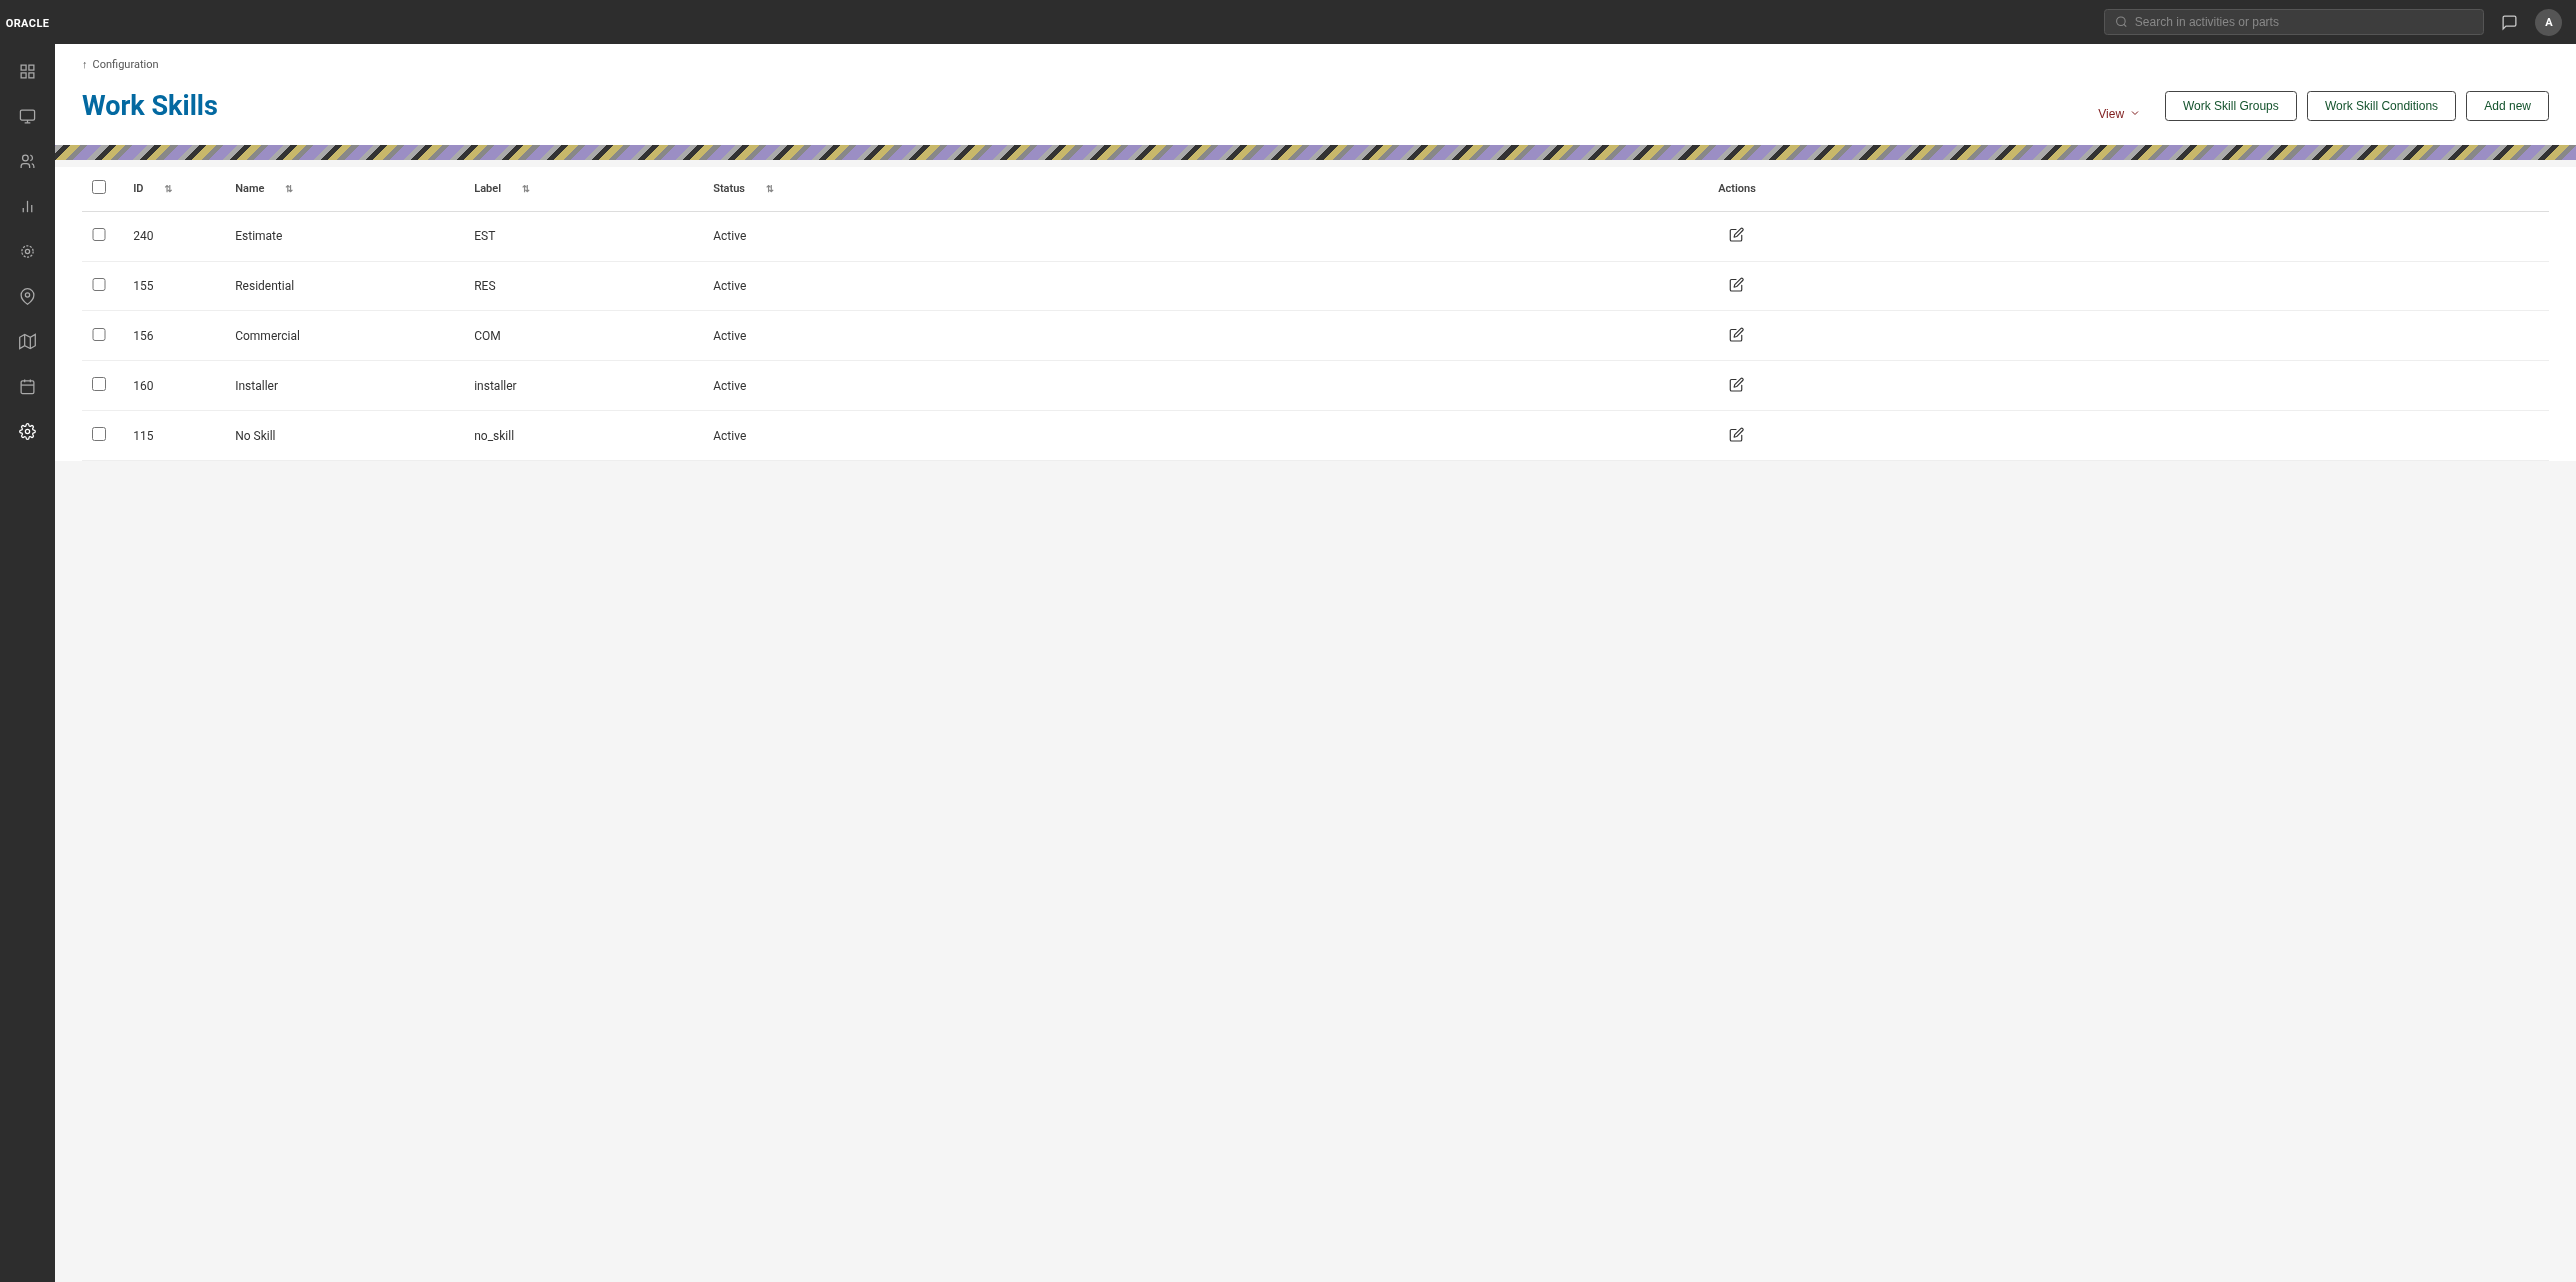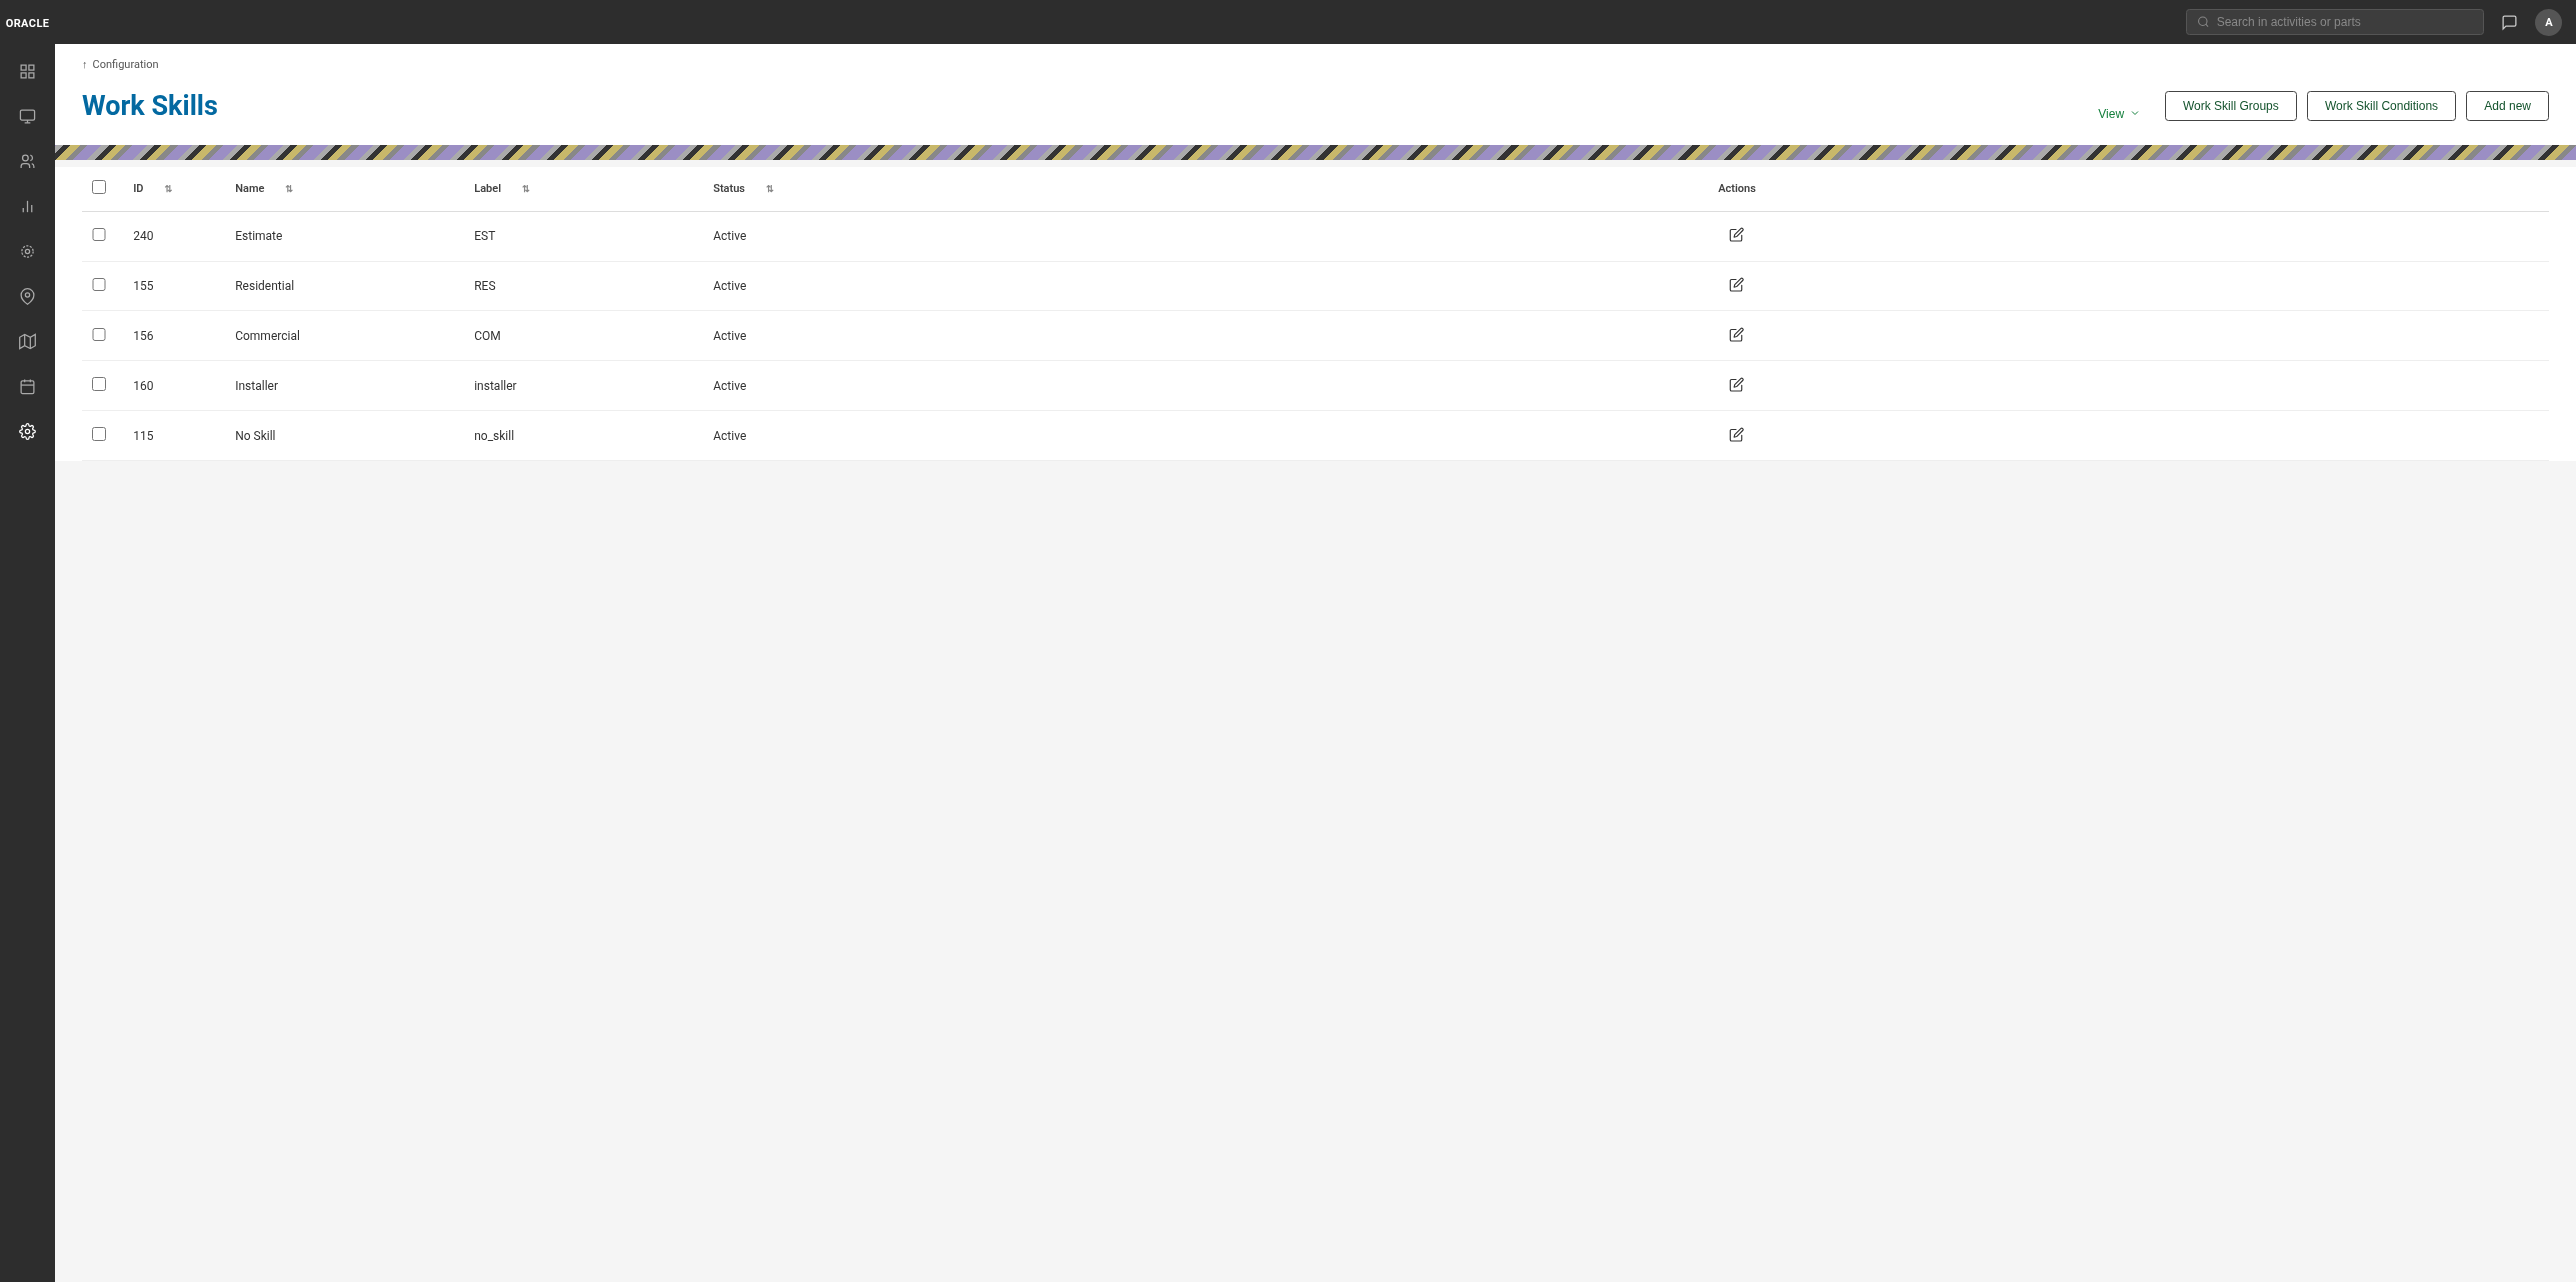--- a/index.html
+++ b/index.html
@@ -57,21 +57,21 @@
       flex-shrink: 0;
     }
     .search-bar {
       display: flex;
       align-items: center;
       background: #3d3d3d;
       border: 0.9px solid #555;
       border-radius: 3.4px;
       padding: 5.1px 10.2px;
       gap: 6.8px;
-      width: 298px;
+      width: 380px;
     }
     .search-bar input {
       background: transparent;
       border: none;
       outline: none;
       color: #ccc;
       font-size: 12px;
       width: 100%;
     }
     .search-bar input::placeholder { color: #888; }
@@ -137,21 +137,21 @@
     }
     .view-btn {
       display: flex;
       align-items: flex-start;
       gap: 5.1px;
       padding: 6.8px 13.6px;
       border: none;
       background: transparent;
       font-size: 12px;
       cursor: pointer;
-      color: #15803d;
+      color: #7f1d1d;
       margin-top: 16px;
     }
     .btn-outline {
       padding: 6.8px 17px;
       border: 1.3px solid #444;
       background: white;
       font-size: 12px;
       cursor: pointer;
       color: #14532d;
       border-radius: 3.4px;

